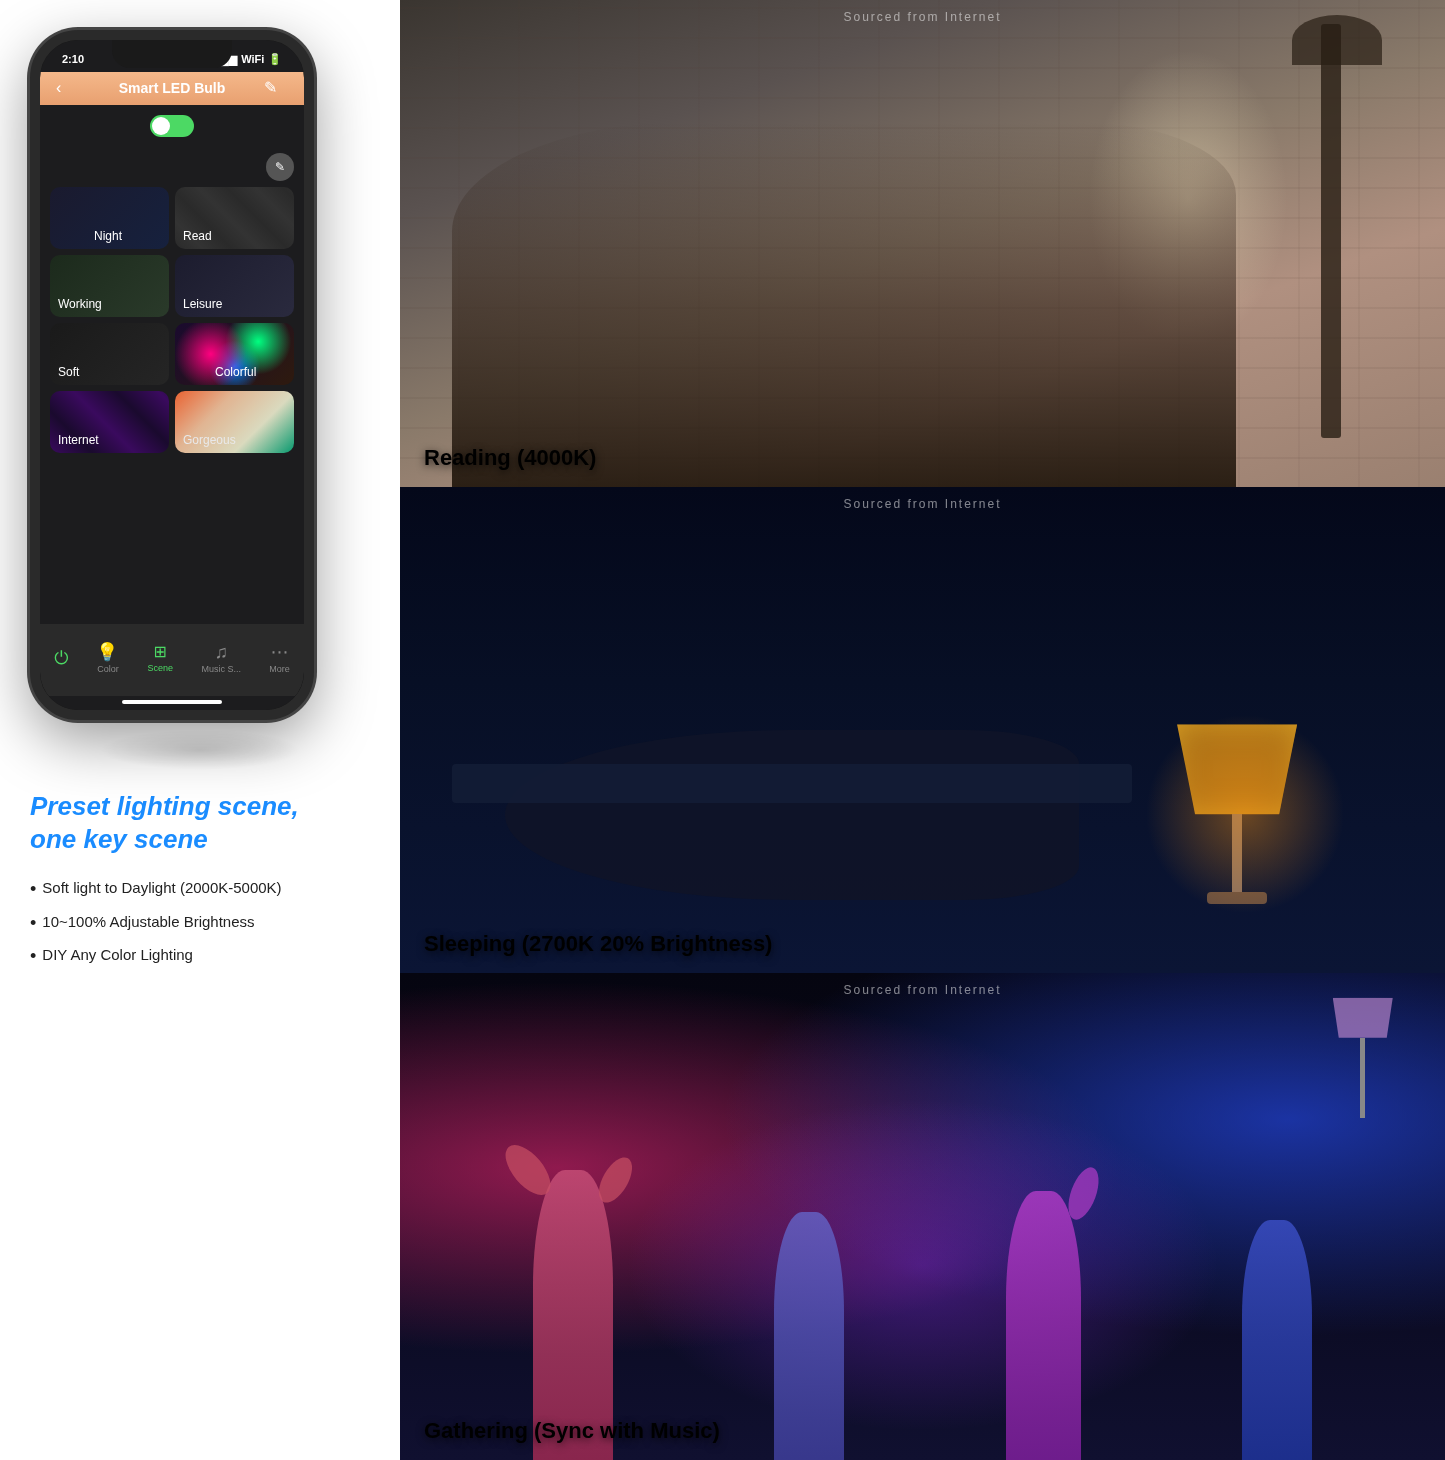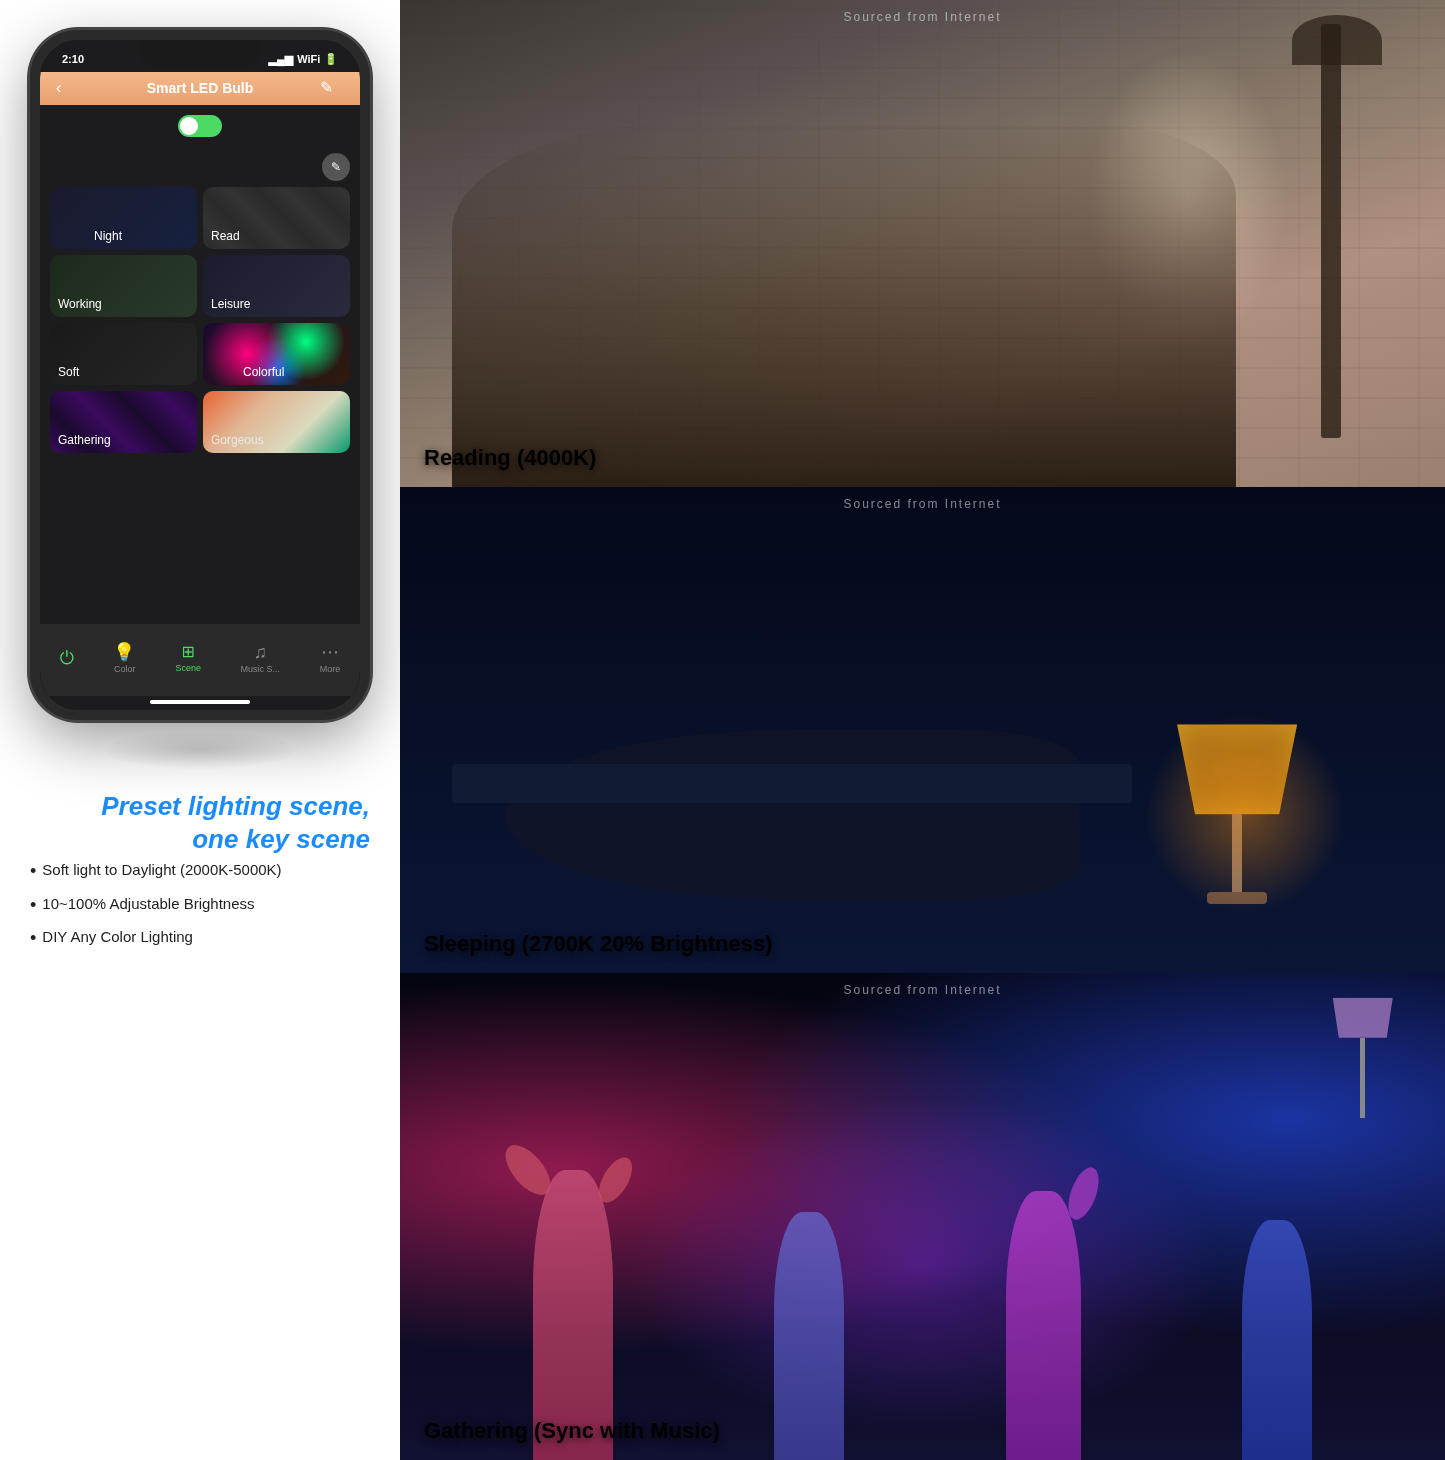--- a/index.html
+++ b/index.html
@@ -22,21 +22,21 @@
       align-items: center;
       padding-top: 30px;
     }
 
     
     .phone-wrapper {
       width: 340px;
       position: relative;
     }
     .phone {
-      width: 340px;
+      width: 284px;
       height: 690px;
       background: #1a1a1a;
       border-radius: 48px;
       border: 10px solid #2a2a2a;
       box-shadow: 0 0 0 3px #444, 0 20px 60px rgba(0,0,0,0.4);
       overflow: hidden;
       position: relative;
     }
     .phone-notch {
       position: absolute;
@@ -225,21 +225,21 @@
     .bottom-text {
       padding: 20px 30px;
       width: 100%;
     }
     .headline {
       font-size: 26px;
       font-weight: 800;
       font-style: italic;
       color: #1a8cff;
       line-height: 1.25;
-      text-align: right;
+      margin-bottom: 18px;
     }
     .bullet-list {
       list-style: none;
       padding: 0;
     }
     .bullet-list li {
       font-size: 15px;
       color: #222;
       padding: 6px 0;
       display: flex;
@@ -400,21 +400,21 @@
             <div class="scene-item scene-leisure">
               <span>Leisure</span>
             </div>
             <div class="scene-item scene-soft">
               <span>Soft</span>
             </div>
             <div class="scene-item scene-colorful">
               <span>Colorful</span>
             </div>
             <div class="scene-item scene-dazzling">
-              <span>Gathering</span>
+              <span>Internet</span>
             </div>
             <div class="scene-item scene-gorgeous">
               <span>Gorgeous</span>
             </div>
           </div>
         </div>
 
         <div class="bottom-nav">
           <div class="nav-item active">
             <span class="nav-icon">⏻</span>

